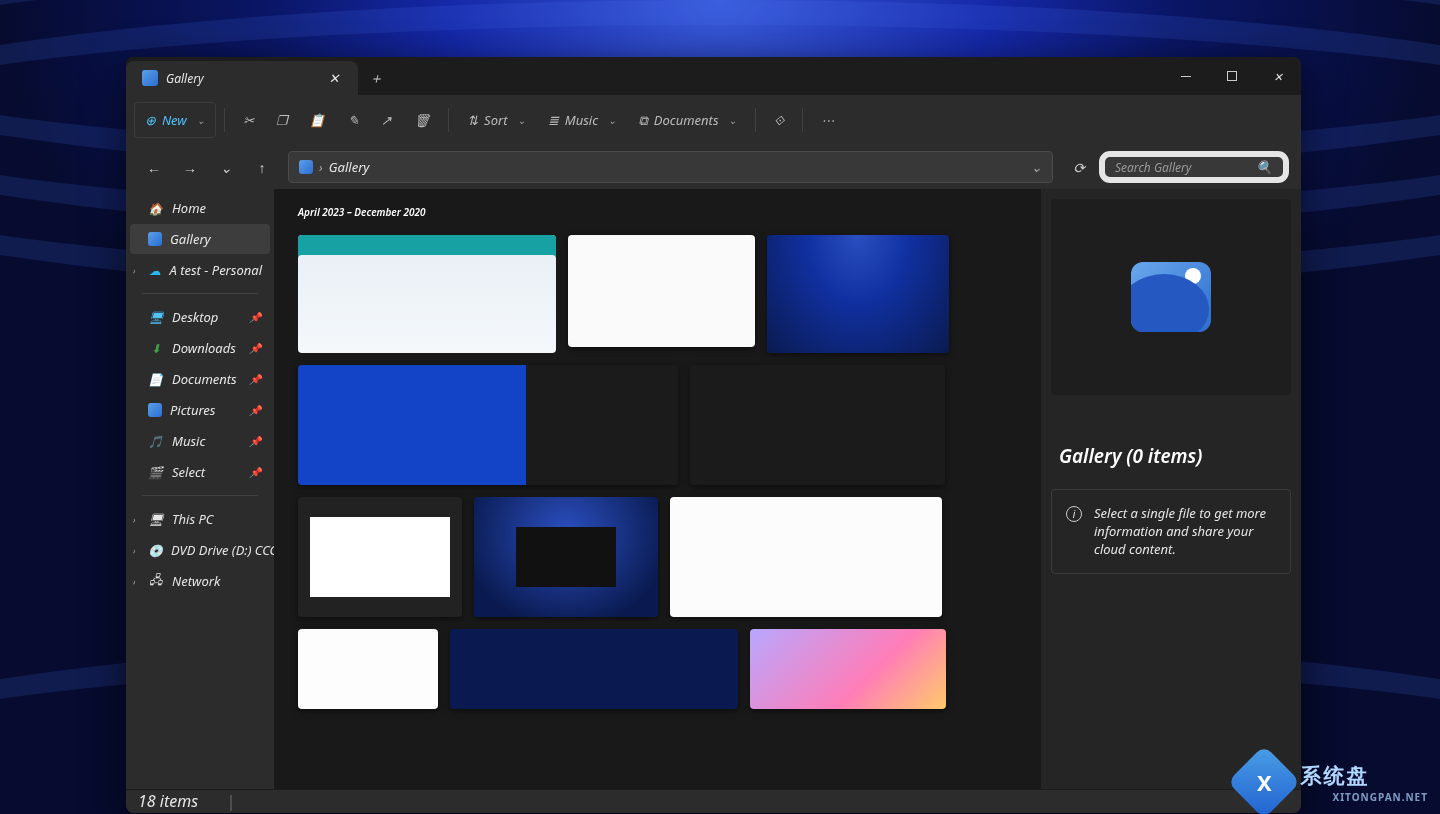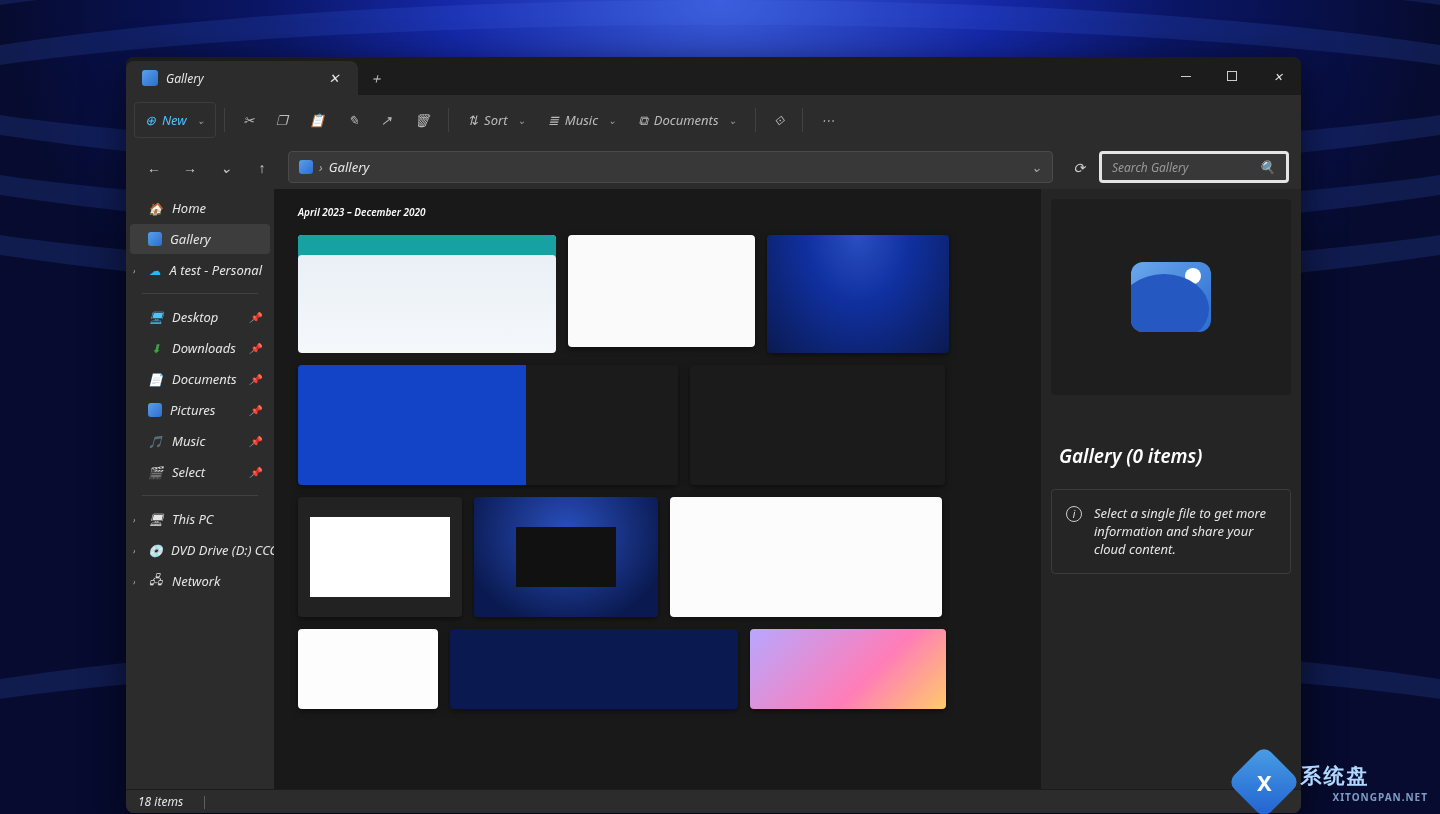--- a/index.html
+++ b/index.html
@@ -122,22 +122,22 @@
     border: 1px solid #4a4a4a;
     border-radius: 4px;
     display: flex; align-items: center;
     padding: 0 10px;
     gap: 6px;
     margin: 0 6px;
   }
   .search-box {
     width: 190px; height: 32px;
     background: #383838;
-    border: 3px solid #e5e5e5;
-    border-radius: 4px;
+    border: 6px solid #e5e5e5;
+    border-radius: 11px;
     display: flex; align-items: center;
     padding: 0 10px;
     color: #999;
     gap: 6px;
   }
   .search-box span:first-child { flex: 1; font-size: 12px; }
 
   .body {
     flex: 1;
     display: flex;
@@ -254,24 +254,24 @@
     display: flex; align-items: center; justify-content: center;
     font-size: 10px;
     flex-shrink: 0;
     margin-top: 2px;
   }
 
   .statusbar {
     height: 24px;
     background: #2c2c2c;
     border-top: 1px solid #1c1c1c;
-    display: flex; align-items: center;
+    display: flex; align-items: flex-start;
     padding: 0 12px;
-    font-size: 12px;
-    gap: 18px;
+    font-size: 16px;
+    gap: 28px;
   }
   .status-sep { color: #666; }
 
   .watermark {
     position: absolute;
     right: 12px; bottom: 6px;
     display: flex; align-items: center;
     gap: 10px;
     color: #b0d8ff;
     font-weight: bold;

